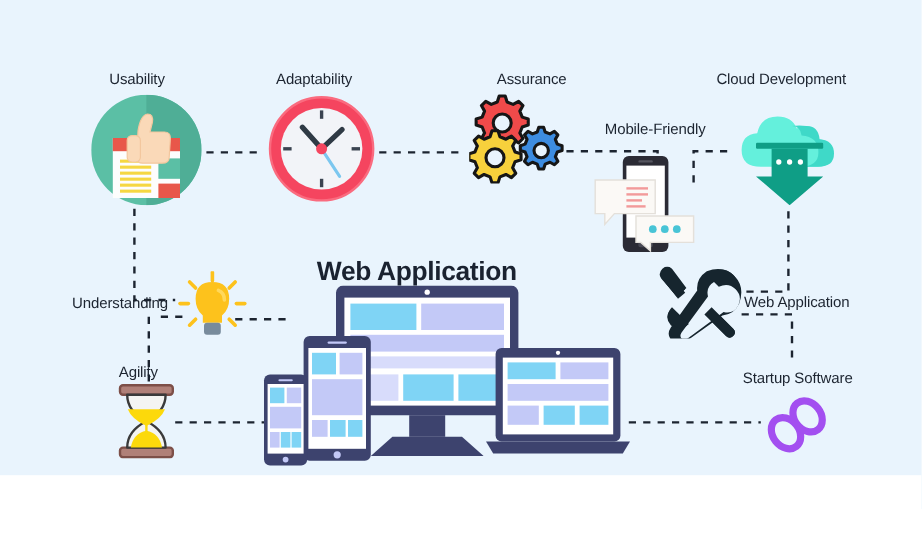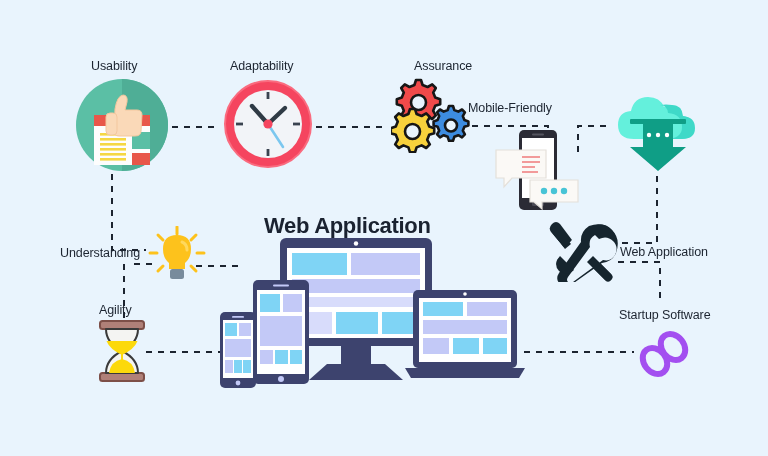--- a/index.html
+++ b/index.html
@@ -3,21 +3,21 @@
 <meta charset="utf-8">
 <style>
   * { box-sizing: border-box; margin: 0; padding: 0; }
   html, body {
     width: 768px; height: 456px;
     font-family: "Liberation Sans", sans-serif;
     overflow: hidden;
   }
   #canvas {
     position: relative;
-    width: 768px; height: 456px;
+    width: 768px; height: 396px;
     background: #e9f4fd;
   }
   .layer { position: absolute; left: 0; top: 0; width: 768px; height: 456px; }
   #connectors { z-index: 1; }
   .node { position: absolute; z-index: 3; }
   .label {
     position: absolute;
     z-index: 4;
     color: #1c2430;
     font-size: 12.5px;
@@ -57,21 +57,22 @@
       <path d="M 657 176 L 657 243 L 614 243"></path>
       <path d="M 612 245 L 588 245"></path>
       <path d="M 618 262 L 660 262 L 660 300"></path>
       <path d="M 524 352 L 634 352"></path>
     </g>
   </svg>
 
   <div class="label" style="left:91px; top:59px;">Usability</div>
   <div class="label" style="left:230px; top:59px;">Adaptability</div>
   <div class="label" style="left:414px; top:59px;">Assurance</div>
-  <div class="label" style="left:468px; top:101px;">Mobile-Friendly</div>
+  <div class="label" style="left:597px; top:59px;">Cloud Development</div>
+  <div class="label" style="left:504px; top:101px;">Mobile-Friendly</div>
   <div class="label" style="left:60px; top:246px;">Understanding</div>
   <div class="label" style="left:99px; top:303px;text-align:right;">Agility</div>
   <div class="label" style="left:620px; top:245px;">Web Application</div>
   <div class="label" style="left:619px; top:308px;text-align:right;">Startup Software</div>
 
   <div class="center-title" style="left:264px; top:213px;">Web Application</div>
 
   <div class="node" style="left:76px; top:79px; width:92px; height:92px;">
     <svg class="icon-svg" viewBox="0 0 92 92" width="92" height="92">
       <circle cx="46" cy="46" r="46" fill="#5bbfa5"></circle>

